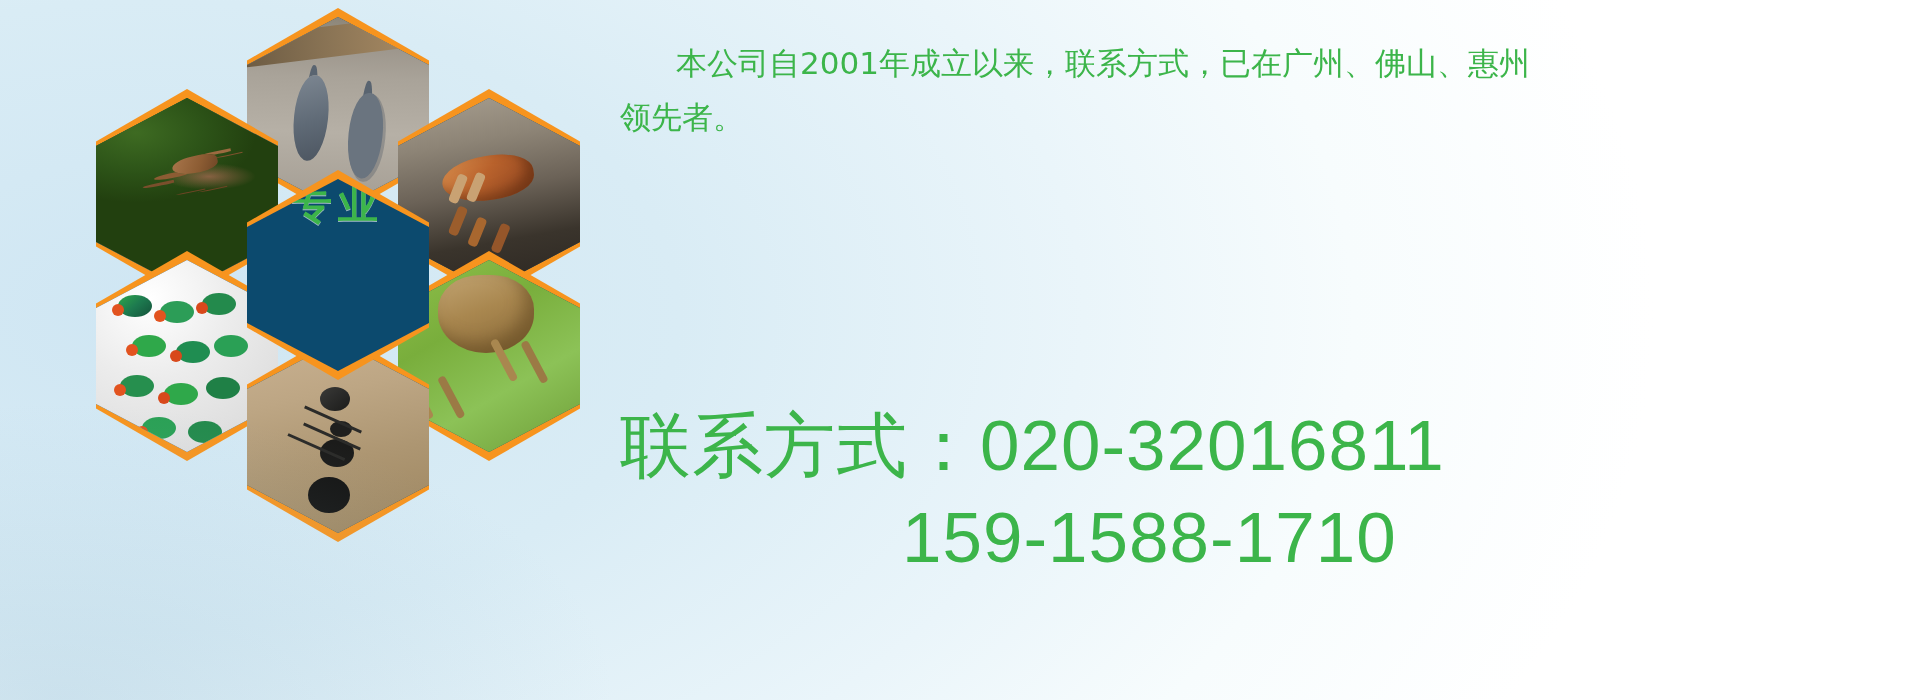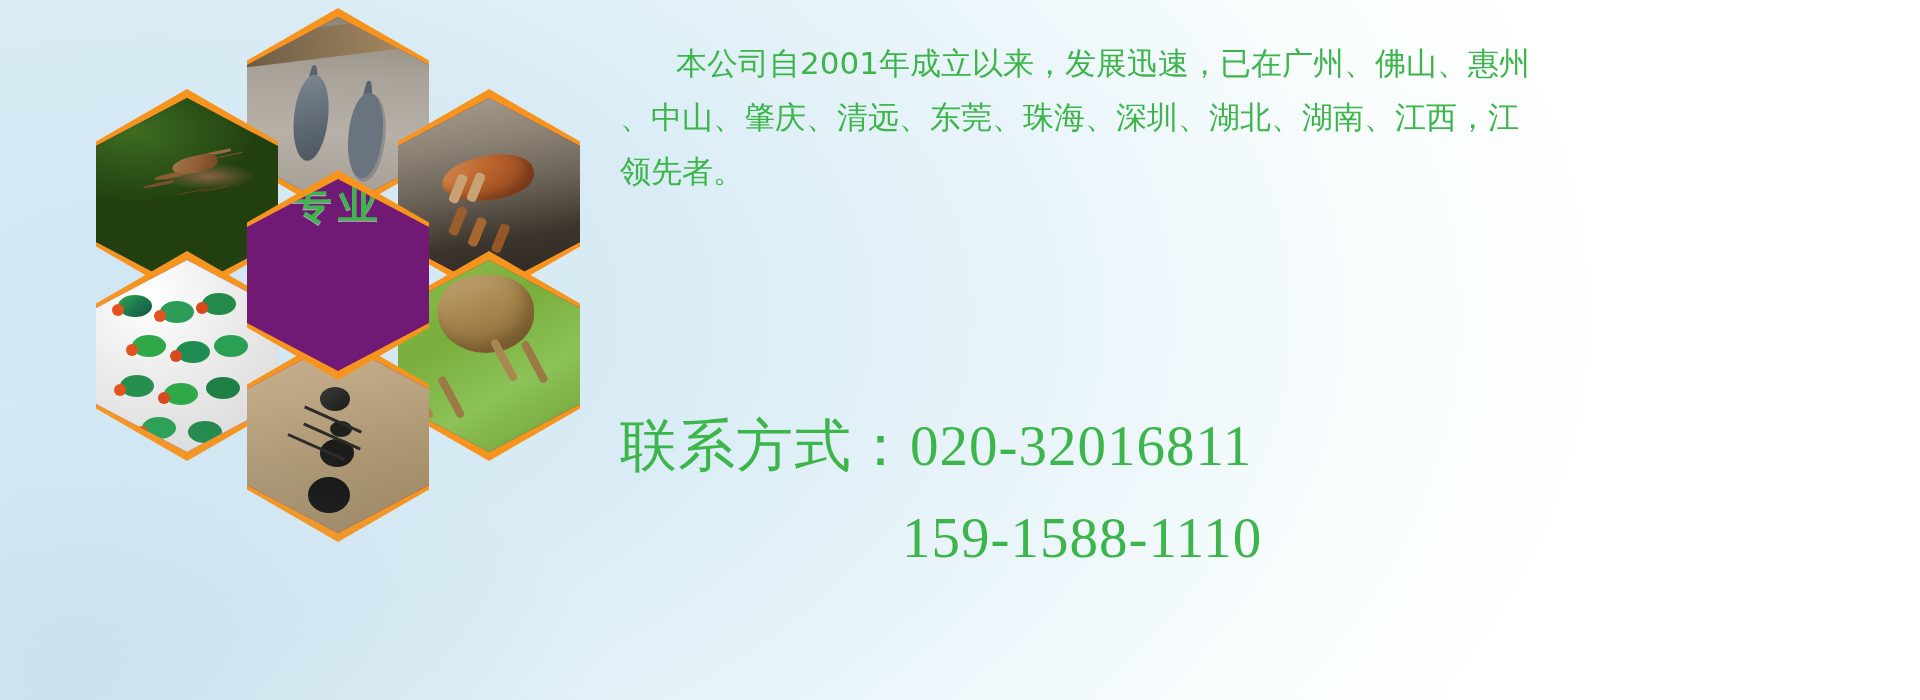--- a/index.html
+++ b/index.html
@@ -25,21 +25,21 @@
   #hex-cluster{position:absolute;left:88px;top:-6px;width:500px;height:580px;}
   .hex{
     position:absolute;width:182px;height:210px;
     clip-path:polygon(50% 0%,100% 25%,100% 75%,50% 100%,0% 75%,0% 25%);
     background:#f7941e;
     display:flex;align-items:center;justify-content:center;
   }
   .hex .inner{
     width:190px;height:192px;
     clip-path:polygon(50% 0%,100% 25%,100% 75%,50% 100%,0% 75%,0% 25%);
-    overflow:hidden;position:relative;background:#701a75;
+    overflow:hidden;position:relative;background:#0c4a6e;
   }
   .hex .art{position:absolute;inset:0;}
 
   
   .h-center{left:159px;top:176px;}
   .h-tl    {left:159px;top:14px;}   
   .h-left  {left:  8px;top: 95px;}  
   .h-right {left:310px;top: 95px;}  
   .h-bl    {left:  8px;top:257px;}  
   .h-br    {left:310px;top:257px;}  
@@ -169,22 +169,22 @@
     position:absolute;left:620px;top:36px;width:1240px;
   }
   .about-line{
     color:#3cb54a;font-size:31px;line-height:54px;white-space:pre;
     font-family:"DejaVu Sans","Liberation Sans",sans-serif;font-weight:500;
   }
   .about-line.first{text-indent:56px;}
 
   #contact{position:absolute;left:620px;top:400px;width:1260px;}
   .contact-line{
-    color:#3cb54a;font-size:57px;line-height:92px;white-space:pre;letter-spacing:1px;
-    font-family:Liberation Serif, serif;
+    color:#3cb54a;font-size:71px;line-height:92px;white-space:pre;letter-spacing:1px;
+    font-family:Liberation Sans, sans-serif;
   }
   .contact-line.second{padding-left:282px;}
 </style>
 </head>
 <body>
 
 <div id="banner">
 
   <div id="hex-cluster">
 
@@ -228,23 +228,22 @@
       <div class="inner center-face">
         <div class="hex-label">
           <div>专业</div>
         </div>
       </div>
     </div>
 
   </div>
 
   <div id="about">
-    <div class="about-line first">本公司自2001年成立以来，发展迅速，已在广州、佛山、惠州</div>
-    <div class="about-line">、中山、肇庆、清远、东莞、珠海、深圳、湖北、湖南、江西，江</div>
+    <div class="about-line first">本公司自2001年成立以来，联系方式，已在广州、佛山、惠州</div>
     <div class="about-line">领先者。</div>
   </div>
 
   <div id="contact">
     <div class="contact-line">联系方式：020-32016811</div>
-    <div class="contact-line second">159-1588-1110</div>
+    <div class="contact-line second">159-1588-1710</div>
   </div>
 
 </div>
 
 </body></html>

